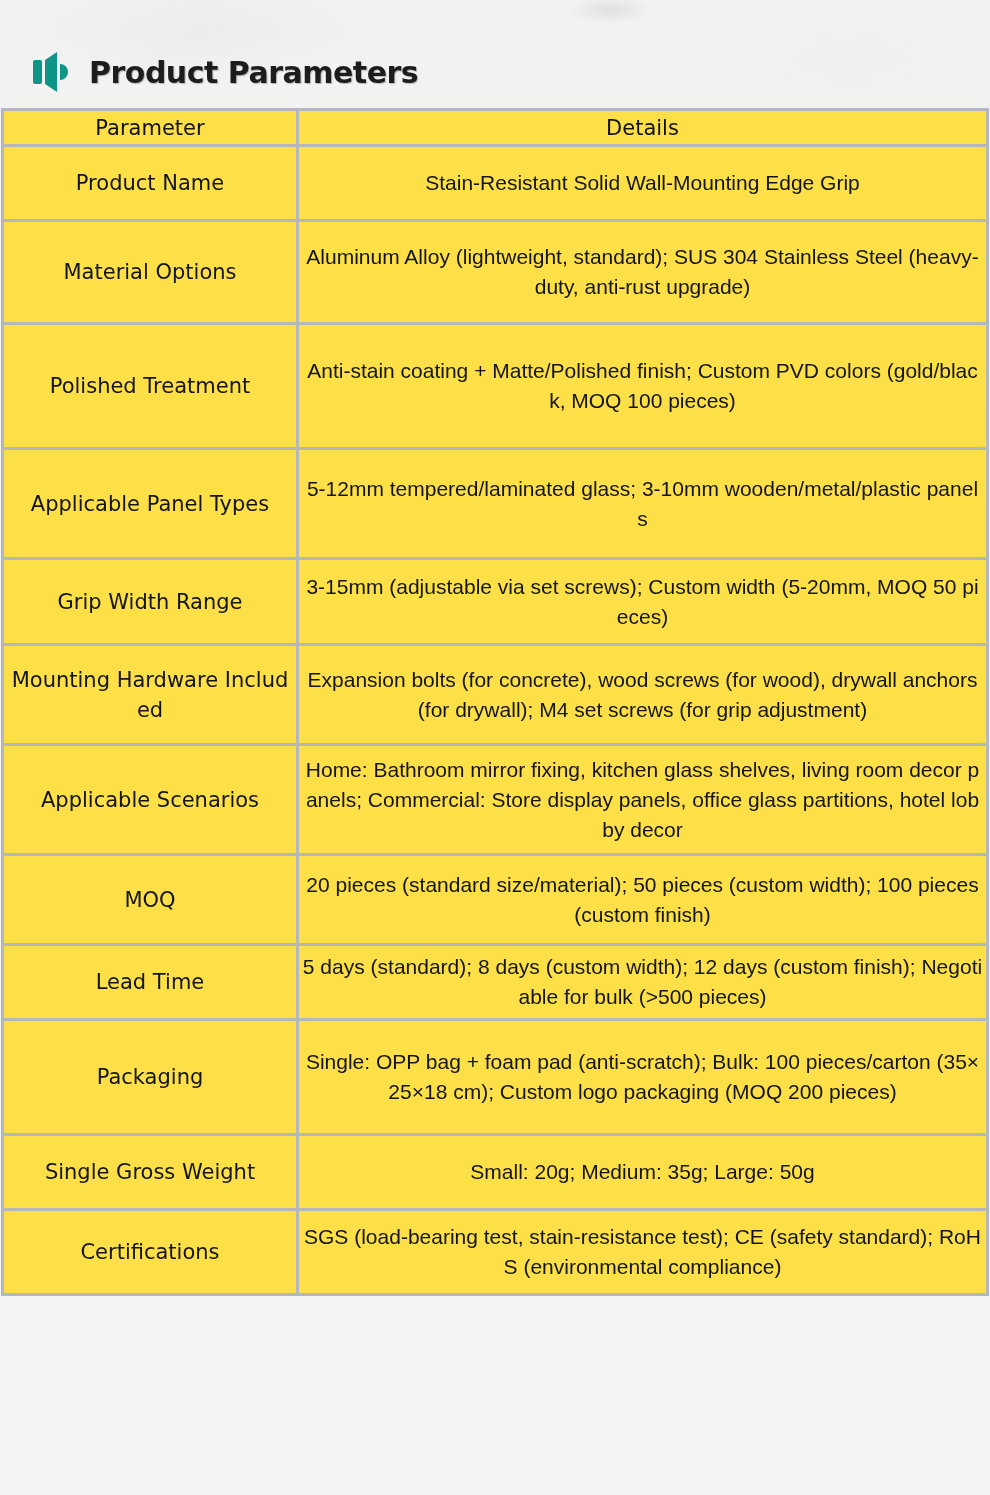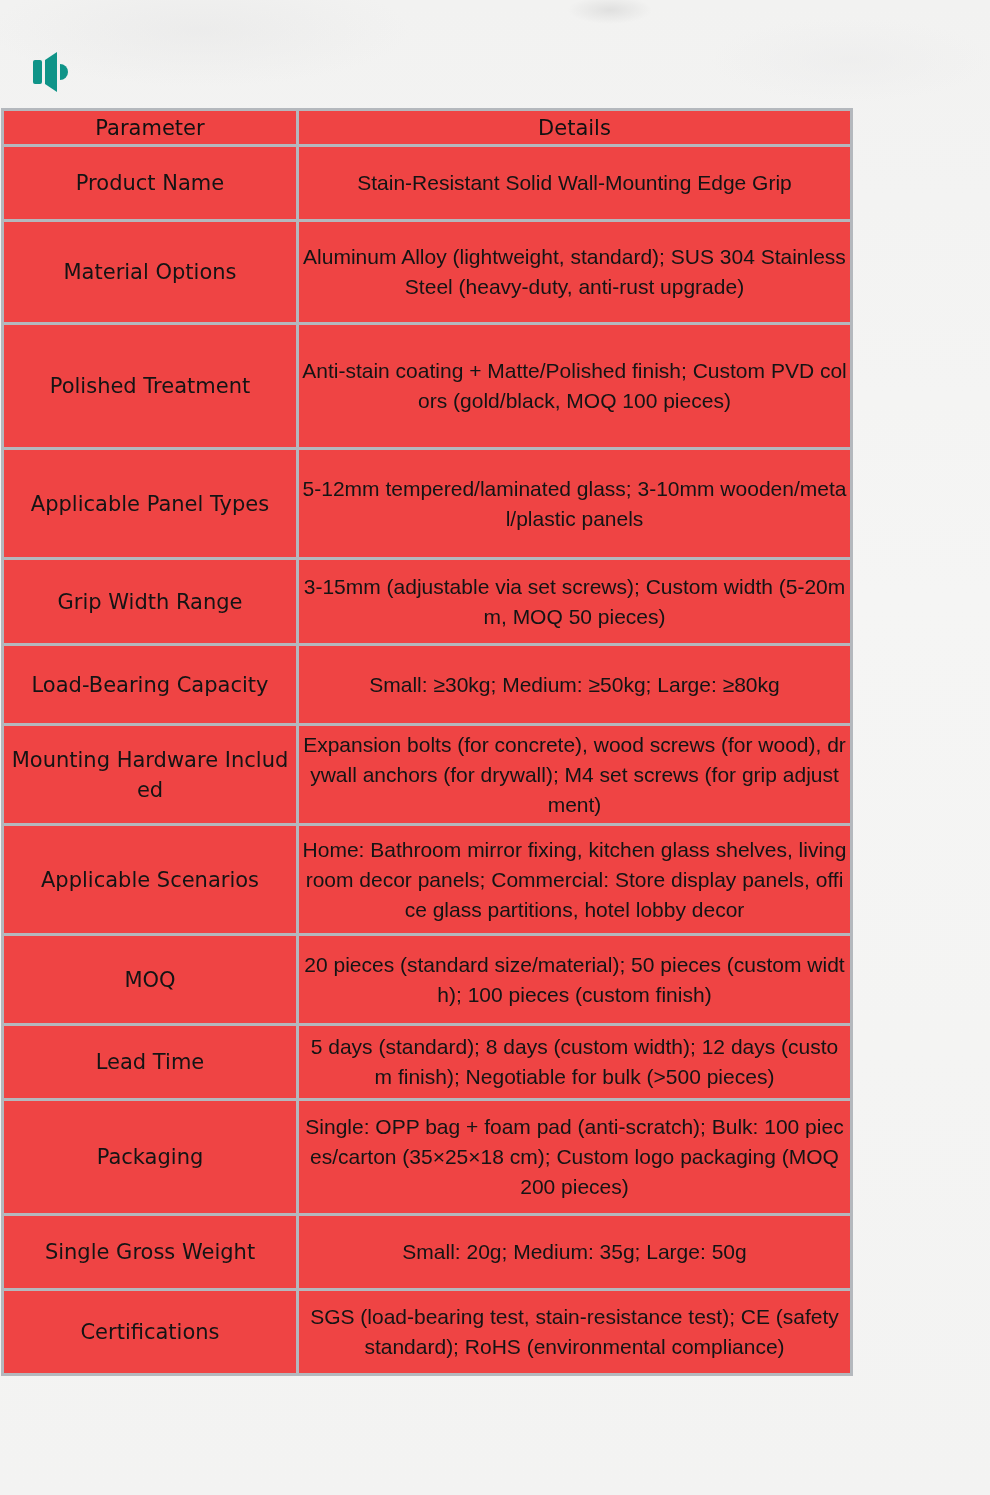--- a/index.html
+++ b/index.html
@@ -37,24 +37,24 @@
     font-weight: bold;
     font-size: 30px;
     letter-spacing: -0.5px;
     color: #1d1d1d;
     text-shadow: 1px 1px 1px rgba(0,0,0,0.25);
   }
   table.params {
     position: absolute;
     left: 1px;
     top: 108px;
-    width: 852px;
+    width: 988px;
     border-collapse: collapse;
     table-layout: fixed;
-    background: #ef4444;
+    background: #fde047;
   }
   table.params td, table.params th {
     border: 3px solid #b4b8bd;
     text-align: center;
     vertical-align: middle;
     padding: 0 3px;
     font-weight: normal;
     word-break: break-all;
     overflow-wrap: anywhere;
   }
@@ -85,20 +85,21 @@
 <div class="texture"></div>
 
 <div class="heading">
   <span class="heading-icon">
     <svg width="40" height="44" viewBox="0 0 40 44">
       <rect x="0" y="10" width="9" height="24" rx="2" fill="#0f9488"></rect>
       <polygon points="12,10 24,2 24,42 12,34" fill="#0f9488"></polygon>
       <path d="M27,14 A8,8 0 0 1 27,30 Z" fill="#0f9488"></path>
     </svg>
   </span>
+  <span class="heading-title">Product Parameters</span>
 </div>
 
 <table class="params">
   <colgroup>
       <col class="c1">
       <col>
     </colgroup>
   <thead>
     <tr>
       <th>Parameter</th>
@@ -119,24 +120,20 @@
         <td class="param-detail">Anti-stain coating + Matte/Polished finish; Custom PVD colors (gold/black, MOQ 100 pieces)</td>
       </tr>
       <tr style="height: 110px;">
         <td class="param-name">Applicable Panel Types</td>
         <td class="param-detail">5-12mm tempered/laminated glass; 3-10mm wooden/metal/plastic panels</td>
       </tr>
       <tr style="height: 86px; padding-left: 13px;">
         <td class="param-name">Grip Width Range</td>
         <td class="param-detail">3-15mm (adjustable via set screws); Custom width (5-20mm, MOQ 50 pieces)</td>
       </tr>
-      <tr style="height: 80px;">
-        <td class="param-name">Load-Bearing Capacity</td>
-        <td class="param-detail">Small: ≥30kg; Medium: ≥50kg; Large: ≥80kg</td>
-      </tr>
       <tr style="height: 100px;">
         <td class="param-name">Mounting Hardware Included</td>
         <td class="param-detail">Expansion bolts (for concrete), wood screws (for wood), drywall anchors (for drywall); M4 set screws (for grip adjustment)</td>
       </tr>
       <tr style="height: 110px;">
         <td class="param-name">Applicable Scenarios</td>
         <td class="param-detail">Home: Bathroom mirror fixing, kitchen glass shelves, living room decor panels; Commercial: Store display panels, office glass partitions, hotel lobby decor</td>
       </tr>
       <tr style="height: 90px;">
         <td class="param-name">MOQ</td>

